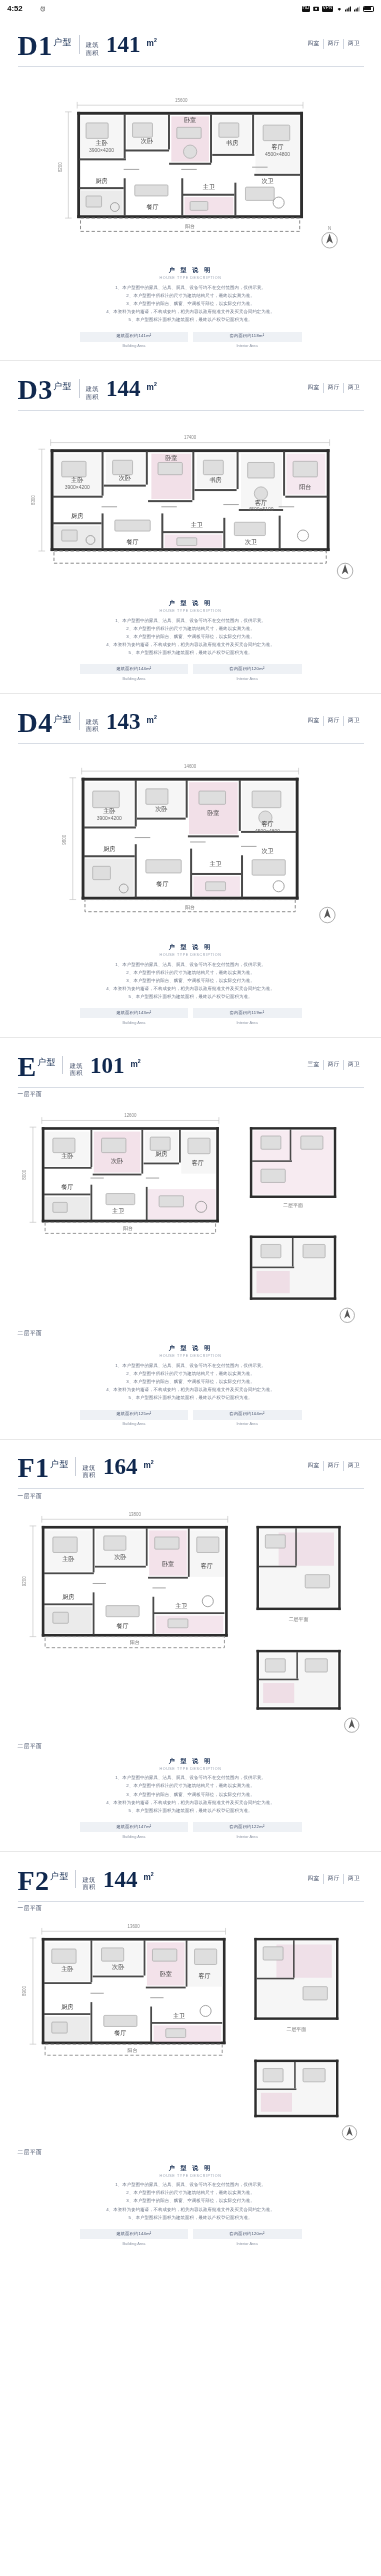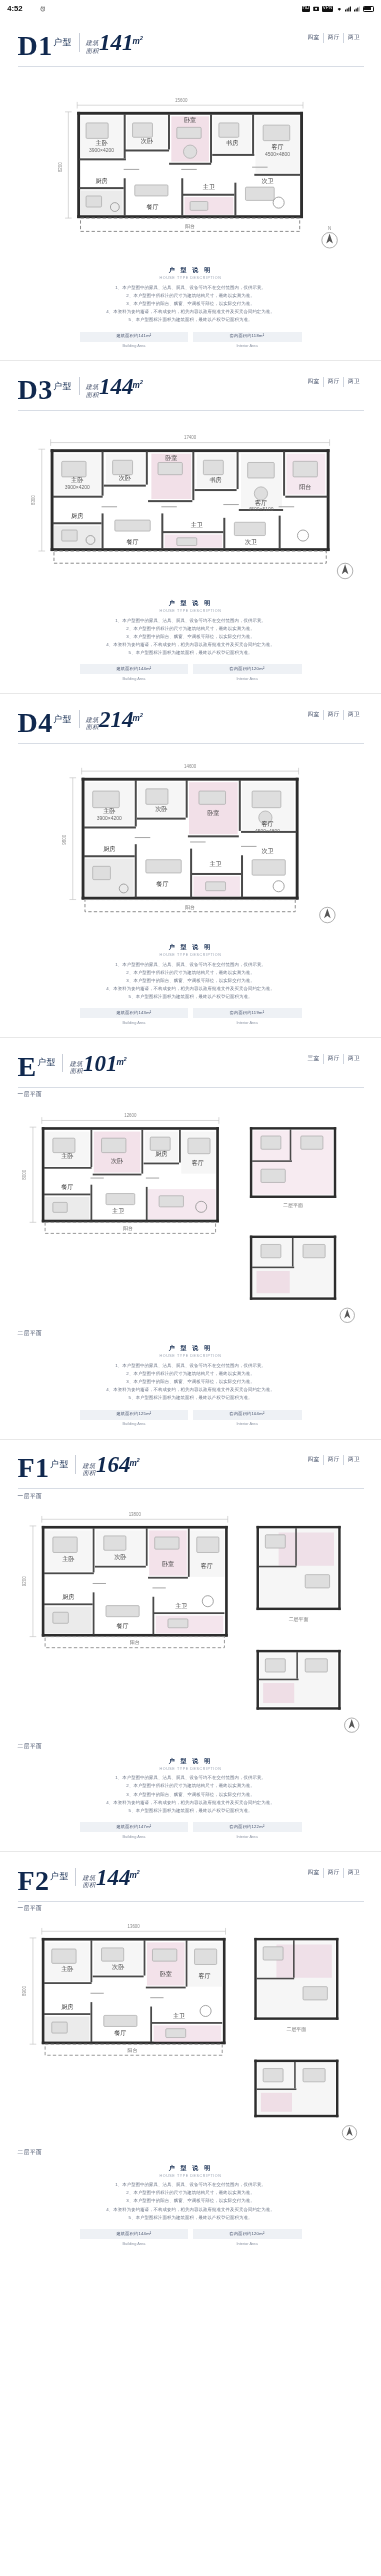--- a/index.html
+++ b/index.html
@@ -43,21 +43,21 @@
   .sheet {
     width: 381px;
     background: #ffffff;
     position: relative;
     padding: 0 0 9.3px 0;
   }
   .sheet + .sheet { border-top: 0.5px solid #e8e8e8; }
 
   .head {
     display: flex;
-    align-items: flex-start;
+    align-items: center;
     padding: 15.5px 17.5px 5.2px 17.5px;
     position: relative;
   }
   .head .code {
     font-family: "Liberation Serif", serif;
     font-size: 28px;
     font-weight: 700;
     color: #10284e;
     line-height: 0.92;
     letter-spacing: 0.5px;
@@ -70,23 +70,22 @@
   }
   .head .divider {
     width: 0.5px;
     height: 18.5px;
     background: #c9ced8;
     margin: 0 6.7px 3.1px 6.7px;
   }
   .head .areawrap {
     display: flex;
     align-items: flex-end;
-    gap: 0;
+    gap: 7px;
     margin-bottom: 1px;
-    font-style: italic;
   }
   .head .arealabel {
     font-size: 6.2px;
     color: #44506b;
     line-height: 1.15;
     width: 13.4px;
     letter-spacing: 0.3px;
   }
   .head .areanum {
     font-family: "Liberation Serif", serif;
@@ -504,21 +503,21 @@
     </div>
   </div>
 </section>
 
 <section class="sheet">
   <div class="head">
     <div class="code"><span>D4</span><span class="sup">户型</span></div>
     <div class="divider"></div>
     <div class="areawrap">
       <div class="arealabel">建筑<br>面积</div>
-      <div class="areanum">214</div>
+      <div class="areanum">143</div>
       <div class="areaunit">m<sup>2</sup></div>
     </div>
     <div class="tags">
       <span class="tag">四室</span>
       <span class="tag">两厅</span>
       <span class="tag">两卫</span>
     </div>
   </div>
   <div class="rule"></div>
 

